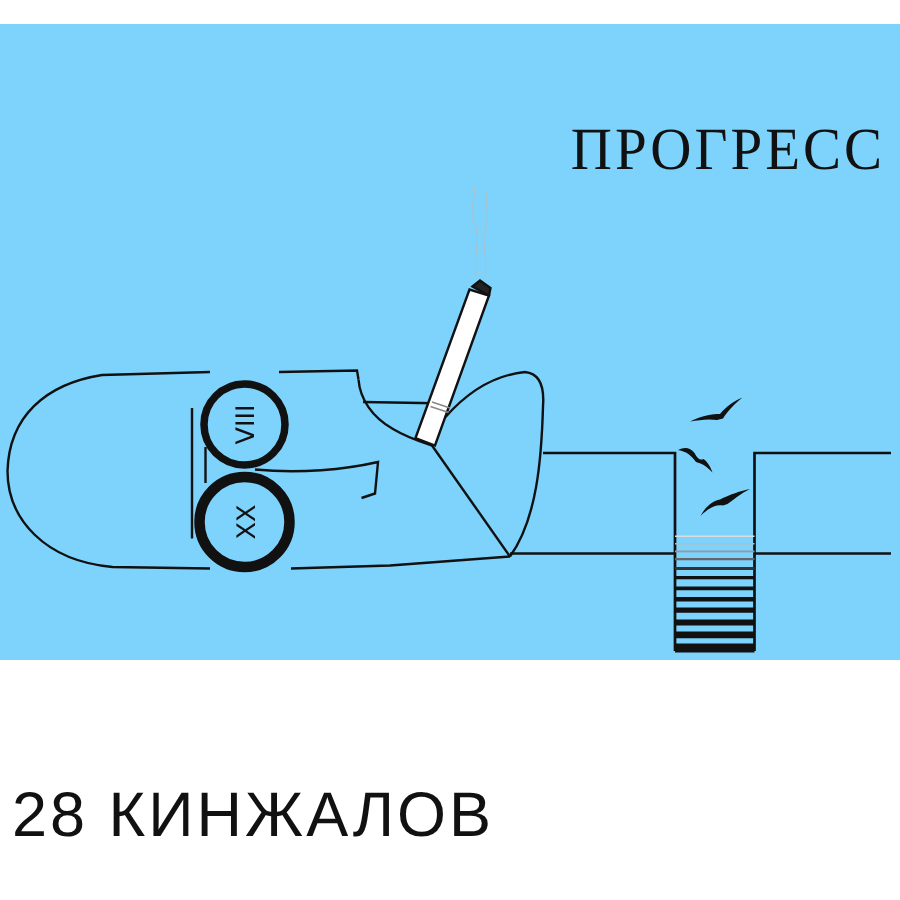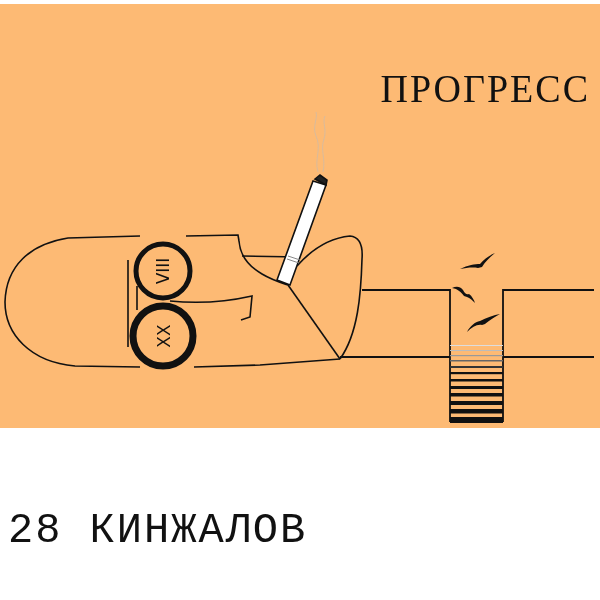--- a/index.html
+++ b/index.html
@@ -9,41 +9,41 @@
     }
     body {
       width: 600px;
       height: 600px;
       position: relative;
       overflow: hidden;
       font-family: "DejaVu Serif", "Liberation Serif", serif;
     }
     .cover {
       position: absolute;
-      left: 0; top: 4px;
+      left: 0; top: 16px;
       width: 600px; height: 424px;
-      background: #fdba74;
+      background: #7dd3fc;
     }
     .title {
       position: absolute;
       right: 10px;
       top: 64px;
       font-family: "Liberation Serif", "DejaVu Serif", serif;
       font-size: 38px;
       letter-spacing: 2px;
       color: #111111;
       line-height: 1;
       transform: scaleY(1.05);
       transform-origin: right top;
     }
     .artist {
       position: absolute;
       left: 8px;
       top: 506px;
-      font-family: Liberation Mono, monospace;
+      font-family: Liberation Sans, sans-serif;
       font-size: 42px;
       letter-spacing: 2px;
       color: #111111;
       line-height: 1;
     }
     .art {
       position: absolute;
       left: 0; top: 0;
       width: 600px; height: 600px;
     }

